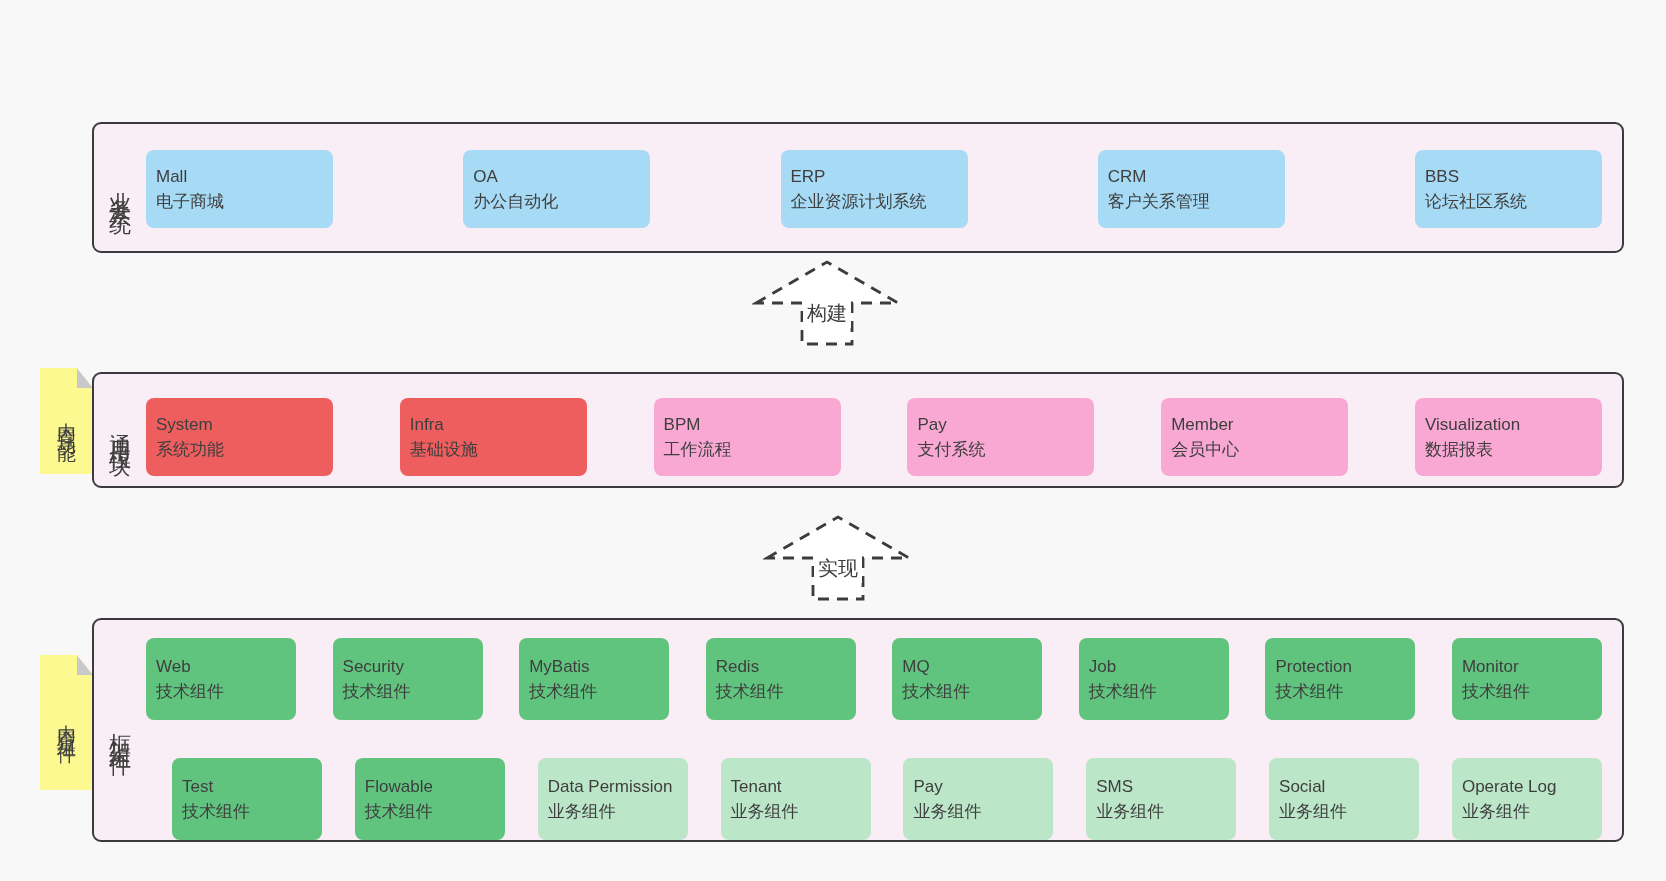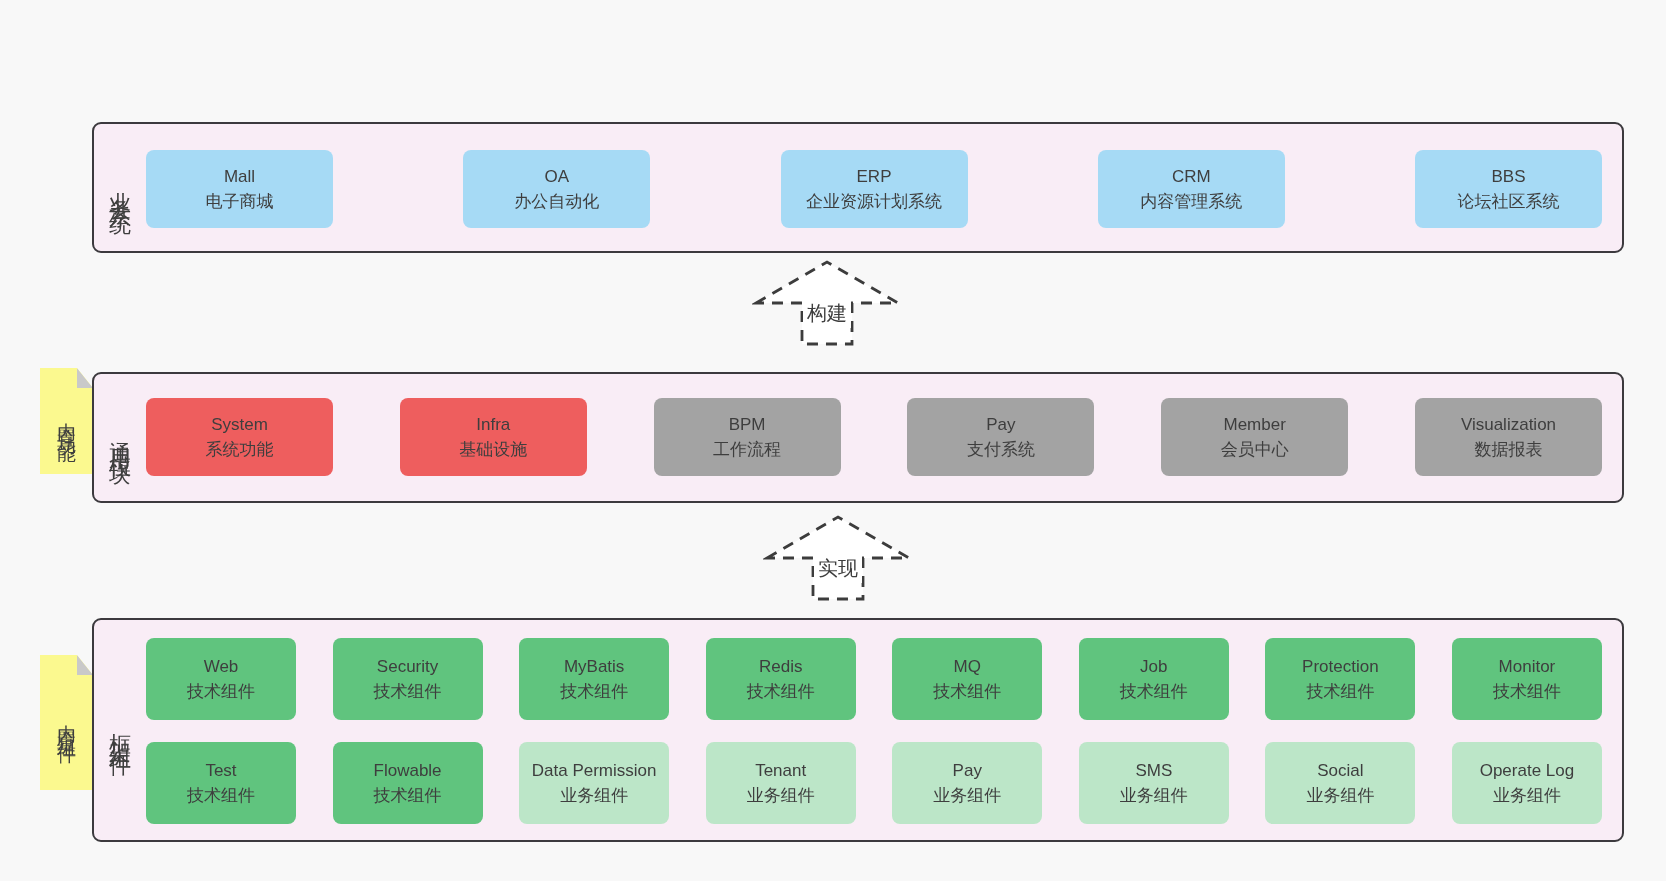--- a/index.html
+++ b/index.html
@@ -18,40 +18,40 @@
     position:absolute;left:11px;top:50%;transform:translateY(-50%);
     writing-mode:vertical-rl;text-orientation:upright;
     font-size:22px;letter-spacing:7px;color:#3e3e3e;white-space:nowrap;
   }
   .row{
     position:absolute;left:52px;right:20px;
     display:flex;justify-content:space-between;
   }
   .box{
     border-radius:8px;display:flex;flex-direction:column;
-    align-items:center;justify-content:center;
+    align-items:flex-start;justify-content:center;
     font-size:17px;line-height:25px;text-align:center;
     box-sizing:border-box;padding:2px 10px;
   }
   .w6{width:187px;height:78px;}
   .w8{width:150px;height:82px;}
   .blue{background:#a6daf5;}
   .red{background:#ee5e5e;}
-  .pink{background:#a3a3a3;}
+  .pink{background:#f9a8d4;}
   .green{background:#60c47e;}
   .lightgreen{background:#bce6c8;}
 
   
   #layer-business{top:122px;height:131px;}
   #layer-business .row{top:26px;}
-  #layer-modules{top:372px;height:131px;}
+  #layer-modules{top:372px;height:116px;}
   #layer-modules .row{top:24px;}
   #layer-components{top:618px;height:224px;}
   #layer-components .row.r1{top:18px;}
-  #layer-components .row.r2{top:122px;}
+  #layer-components .row.r2{top:138px;margin-left:26px;}
 
   
   .sticky{
     position:absolute;left:40px;width:53px;background:#fbf98f;
     clip-path:polygon(0 0, calc(100% - 16px) 0, 100% 20px, 100% 100%, 0 100%);
   }
   .sticky .fold{
     position:absolute;top:0;right:0;width:16px;height:20px;
     background:#c9c9c9;
     clip-path:polygon(0 0, 100% 100%, 0 100%);
@@ -88,21 +88,21 @@
     <div class="box w6 blue">
       <div>OA</div>
       <div>办公自动化</div>
     </div>
     <div class="box w6 blue">
       <div>ERP</div>
       <div>企业资源计划系统</div>
     </div>
     <div class="box w6 blue">
       <div>CRM</div>
-      <div>内容管理系统</div>
+      <div>客户关系管理</div>
     </div>
     <div class="box w6 blue">
       <div>BBS</div>
       <div>论坛社区系统</div>
     </div>
   </div>
 </div>
 
 <div class="arrow" id="arrow-build">
   <svg width="150" height="92" viewBox="0 0 150 92">

